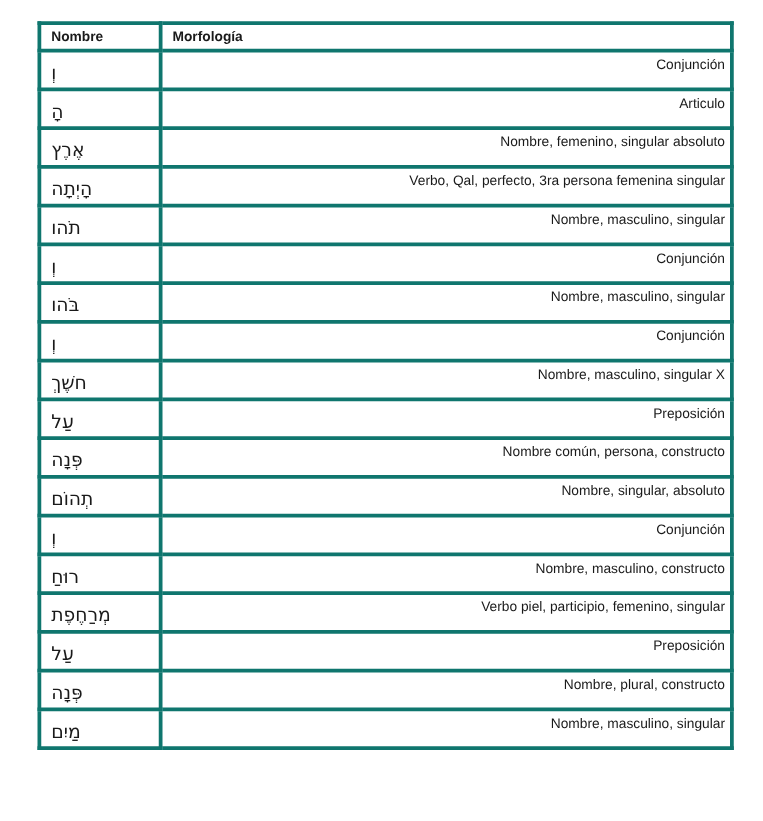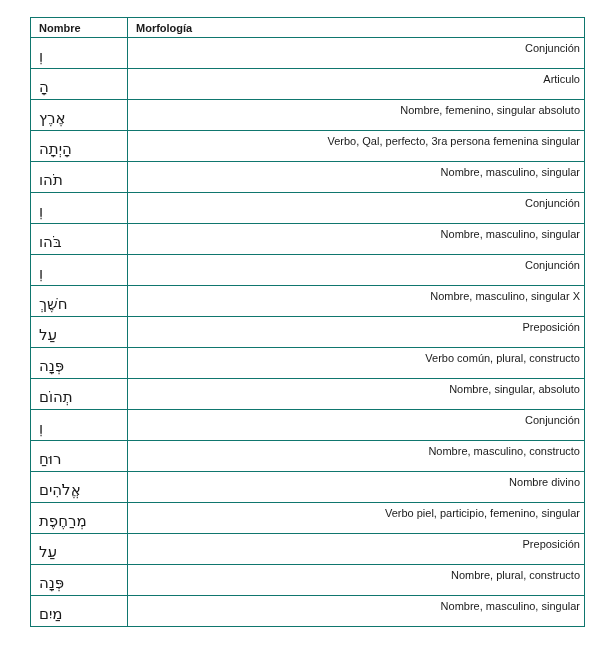--- a/index.html
+++ b/index.html
@@ -22,21 +22,21 @@
   table.morph-table {
     border-collapse: collapse;
     table-layout: fixed;
     width: 554px;
     background: #ffffff;
   }
   table.morph-table col.col-hebrew { width: 97px; }
   table.morph-table col.col-morph  { width: 457px; }
   table.morph-table th,
   table.morph-table td {
-    border: 1px solid #0f766e;
+    border: 3px solid #0f766e;
     margin: 0;
     overflow: hidden;
   }
   table.morph-table th {
     height: 19px;
     font-size: 11px;
     font-weight: bold;
     text-align: left;
     vertical-align: middle;
     padding: 0 0 0 8px;
@@ -114,37 +114,33 @@
         <tr class="data-row">
           <td class="cell-hebrew"><span class="hebrew-word">חשֶׁךְ</span></td>
           <td class="cell-morph">Nombre, masculino, singular  X</td>
         </tr>
         <tr class="data-row">
           <td class="cell-hebrew"><span class="hebrew-word">עַל</span></td>
           <td class="cell-morph">Preposición</td>
         </tr>
         <tr class="data-row">
           <td class="cell-hebrew"><span class="hebrew-word">פְּנָה</span></td>
-          <td class="cell-morph">Verbo común, plural, constructo</td>
+          <td class="cell-morph">Nombre común, persona, constructo</td>
         </tr>
         <tr class="data-row">
           <td class="cell-hebrew"><span class="hebrew-word">תְהוֹם</span></td>
           <td class="cell-morph">Nombre, singular, absoluto</td>
         </tr>
         <tr class="data-row">
           <td class="cell-hebrew"><span class="hebrew-word">וְ</span></td>
           <td class="cell-morph">Conjunción</td>
         </tr>
         <tr class="data-row">
           <td class="cell-hebrew"><span class="hebrew-word">רוּחַ</span></td>
           <td class="cell-morph">Nombre, masculino, constructo</td>
-        </tr>
-        <tr class="data-row">
-          <td class="cell-hebrew"><span class="hebrew-word">אֱלֹהִים</span></td>
-          <td class="cell-morph">Nombre divino</td>
         </tr>
         <tr class="data-row">
           <td class="cell-hebrew"><span class="hebrew-word">מְרַחֶפֶת</span></td>
           <td class="cell-morph">Verbo piel, participio, femenino, singular</td>
         </tr>
         <tr class="data-row">
           <td class="cell-hebrew"><span class="hebrew-word">עַל</span></td>
           <td class="cell-morph">Preposición</td>
         </tr>
         <tr class="data-row">

